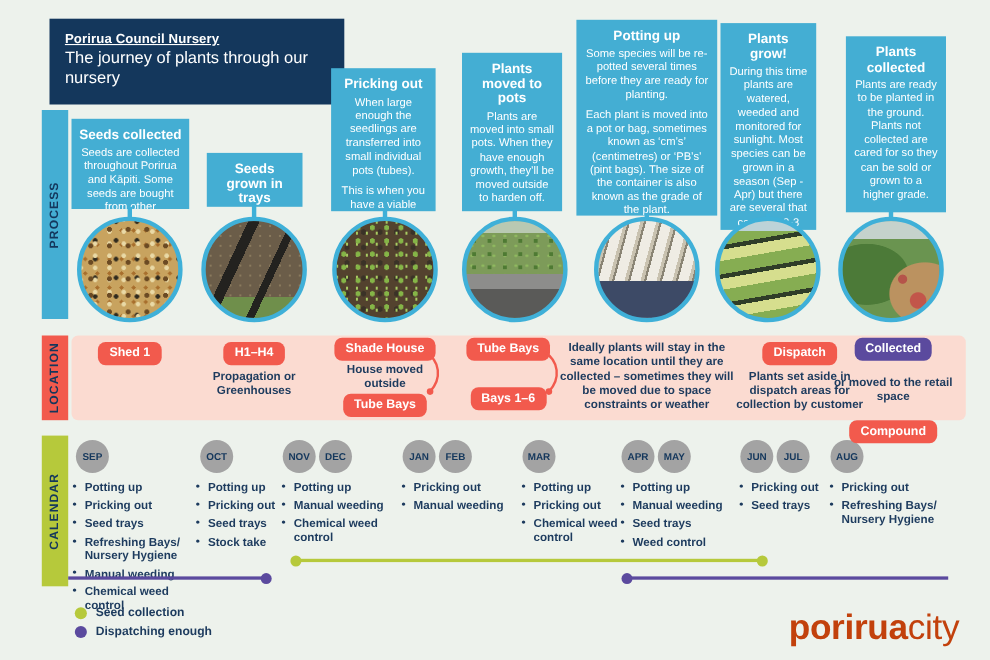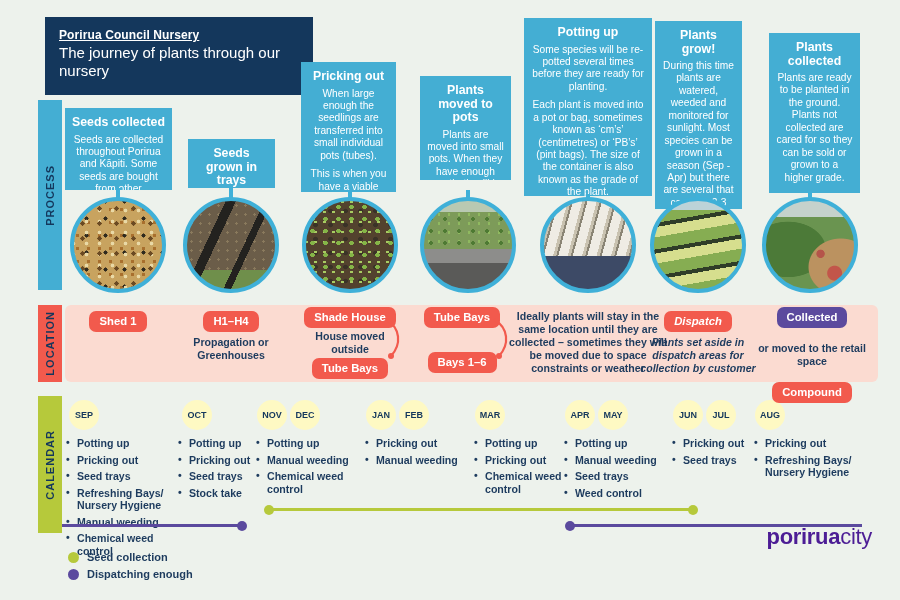--- a/index.html
+++ b/index.html
@@ -20,21 +20,21 @@
   .vbar-calendar { top:396px; height:137px; background:#b6c93b; }
 
   
   .pbox { position:absolute; background:#44aed3; color:#fff; text-align:center; padding:8px 7px; overflow:hidden; }
   .pbox .ptitle { font-weight:800; font-size:12.3px; line-height:1.1; margin-bottom:4px; }
   .pbox .pbody { font-size:10.2px; line-height:1.22; font-weight:500; }
   .pbox .pbody + .pbody { margin-top:6px; }
   .pbox1 { left:65px;  top:108px; width:107px; height:82px; }
   .pbox2 { left:188px; top:139px; width:87px;  height:49px; }
   .pbox3 { left:301px; top:62px;  width:95px;  height:130px; }
-  .pbox4 { left:420px; top:48px;  width:91px;  height:104px;margin-top:28px; }
+  .pbox4 { left:420px; top:48px;  width:91px;  height:144px; }
   .pbox5 { left:524px; top:18px;  width:128px; height:178px; }
   .pbox6 { left:655px; top:8px;   width:87px;  height:188px;margin-top:13px; }
   .pbox7 { left:769px; top:33px;  width:91px;  height:160px; }
 
   .stub { position:absolute; width:4px; background:#3fb0d8; z-index:1; }
 
   .pcircle { position:absolute; top:197px; width:96px; height:96px; border-radius:50%; border:4px solid #3fb0d8; z-index:2; }
   .photo-seeds { background-color:#c8a35f; background-image:radial-gradient(circle,#6b4a23 18%,transparent 20%),radial-gradient(circle,#e9d9a6 22%,transparent 24%),radial-gradient(circle,#2f2a1e 15%,transparent 17%),radial-gradient(circle,#a86f2d 20%,transparent 22%); background-size:17px 15px,13px 11px,19px 17px,11px 13px; background-position:0 0,6px 4px,3px 9px,9px 2px; }
   .photo-trays { background-color:#6b5d49; background-image:linear-gradient(115deg,transparent 0 30%,#23221f 30% 38%,transparent 38% 60%,#23221f 60% 66%,transparent 66%),linear-gradient(0deg,#6f8f4b 0 22%,transparent 22%),radial-gradient(circle,#8a7a5d 20%,transparent 22%); background-size:100% 100%,100% 100%,9px 9px; }
   .photo-seedlings { background-color:#53422e; background-image:radial-gradient(circle,#85b547 25%,transparent 28%),radial-gradient(circle,#a8cc62 18%,transparent 20%),radial-gradient(circle,#3a3227 22%,transparent 25%); background-size:13px 12px,9px 10px,15px 14px; background-position:0 0,5px 6px,2px 3px; }
@@ -47,28 +47,28 @@
   .loc-band { position:absolute; left:65px; top:305px; width:813px; height:77px; background:#fbdbd1; border-radius:6px; }
   .badge { display:inline-block; background:#f25a4d; color:#fff; font-weight:800; font-size:11.3px; padding:4px 10px 5px; border-radius:7px; white-space:nowrap; }
   .badge.purple { background:#5b4a9e; }
   .loc-col { position:absolute; text-align:center; z-index:3; }
   .loc-text { color:#1d3b5e; font-weight:700; font-size:10.6px; line-height:1.22; }
   .loc1 { left:63px;  top:311px; width:110px; }
   .loc2 { left:176px; top:311px; width:110px; }
   .loc3 { left:300px; top:307px; width:100px; }
   .loc4 { left:412px; top:307px; width:100px; }
   .loc5 { left:508px; top:310px; width:160px; }
-  .loc6 { left:633px; top:311px; width:130px;font-style:italic; }
+  .loc6 { left:662px; top:311px; width:130px; }
   .loc7 { left:752px; top:307px; width:120px; }
   .loc-gap { margin-top:4px; }
   .curve-arrow { position:absolute; z-index:4; }
 
   
   .mrow { position:absolute; top:400px; display:flex; gap:3px; }
-  .mcircle { width:30px; height:30px; border-radius:50%; background:#fef9c3; color:#14375c; font-weight:800; font-size:9px; display:flex; align-items:center; justify-content:center; }
+  .mcircle { width:30px; height:30px; border-radius:50%; background:#a3a3a3; color:#14375c; font-weight:800; font-size:9px; display:flex; align-items:center; justify-content:center; }
   .tasks { position:absolute; top:437px; color:#1d3b5e; }
   .task { position:relative; padding-left:11px; font-size:10.6px; font-weight:600; line-height:1.18; margin-bottom:4px; }
   .task::before { content:"•"; position:absolute; left:0; top:-1px; }
   .m1 { left:69px; }  .t1 { left:66px;  width:114px; }
   .m2 { left:182px; } .t2 { left:178px; width:100px; }
   .m3 { left:257px; } .t3 { left:256px; width:106px; }
   .m4 { left:366px; } .t4 { left:365px; width:105px; }
   .m5 { left:475px; } .t5 { left:474px; width:102px; }
   .m6 { left:565px; } .t6 { left:564px; width:112px; }
   .m7 { left:673px; } .t7 { left:672px; width:100px; }
@@ -84,21 +84,21 @@
   .tl-purple1 .dot, .tl-purple2 .dot { background:#5b4a9e; }
   .dot-left { left:-4px; } .dot-right { right:-4px; }
 
   
   .legend { position:absolute; left:68px; top:551px; }
   .legend-row { display:flex; align-items:center; gap:8px; margin-bottom:5px; }
   .legend-dot { width:11px; height:11px; border-radius:50%; }
   .legend-dot.green { background:#b6c93b; }
   .legend-dot.purple { background:#5b4a9e; }
   .legend-label { font-size:11px; font-weight:600; color:#1d3b5e; }
-  .logo { position:absolute; right:28px; top:524px; font-size:22px; color:#4c1d95; letter-spacing:-.3px; }
+  .logo { position:absolute; right:28px; top:552px; font-size:32px; color:#c2410c; letter-spacing:-.3px; }
   .logo .b { font-weight:800; }
   .logo .l { font-weight:400; }
 </style>
 </head>
 <body>
 
 <div class="stage">
 
   <div class="header-box">
     <div class="title">Porirua Council Nursery</div>

